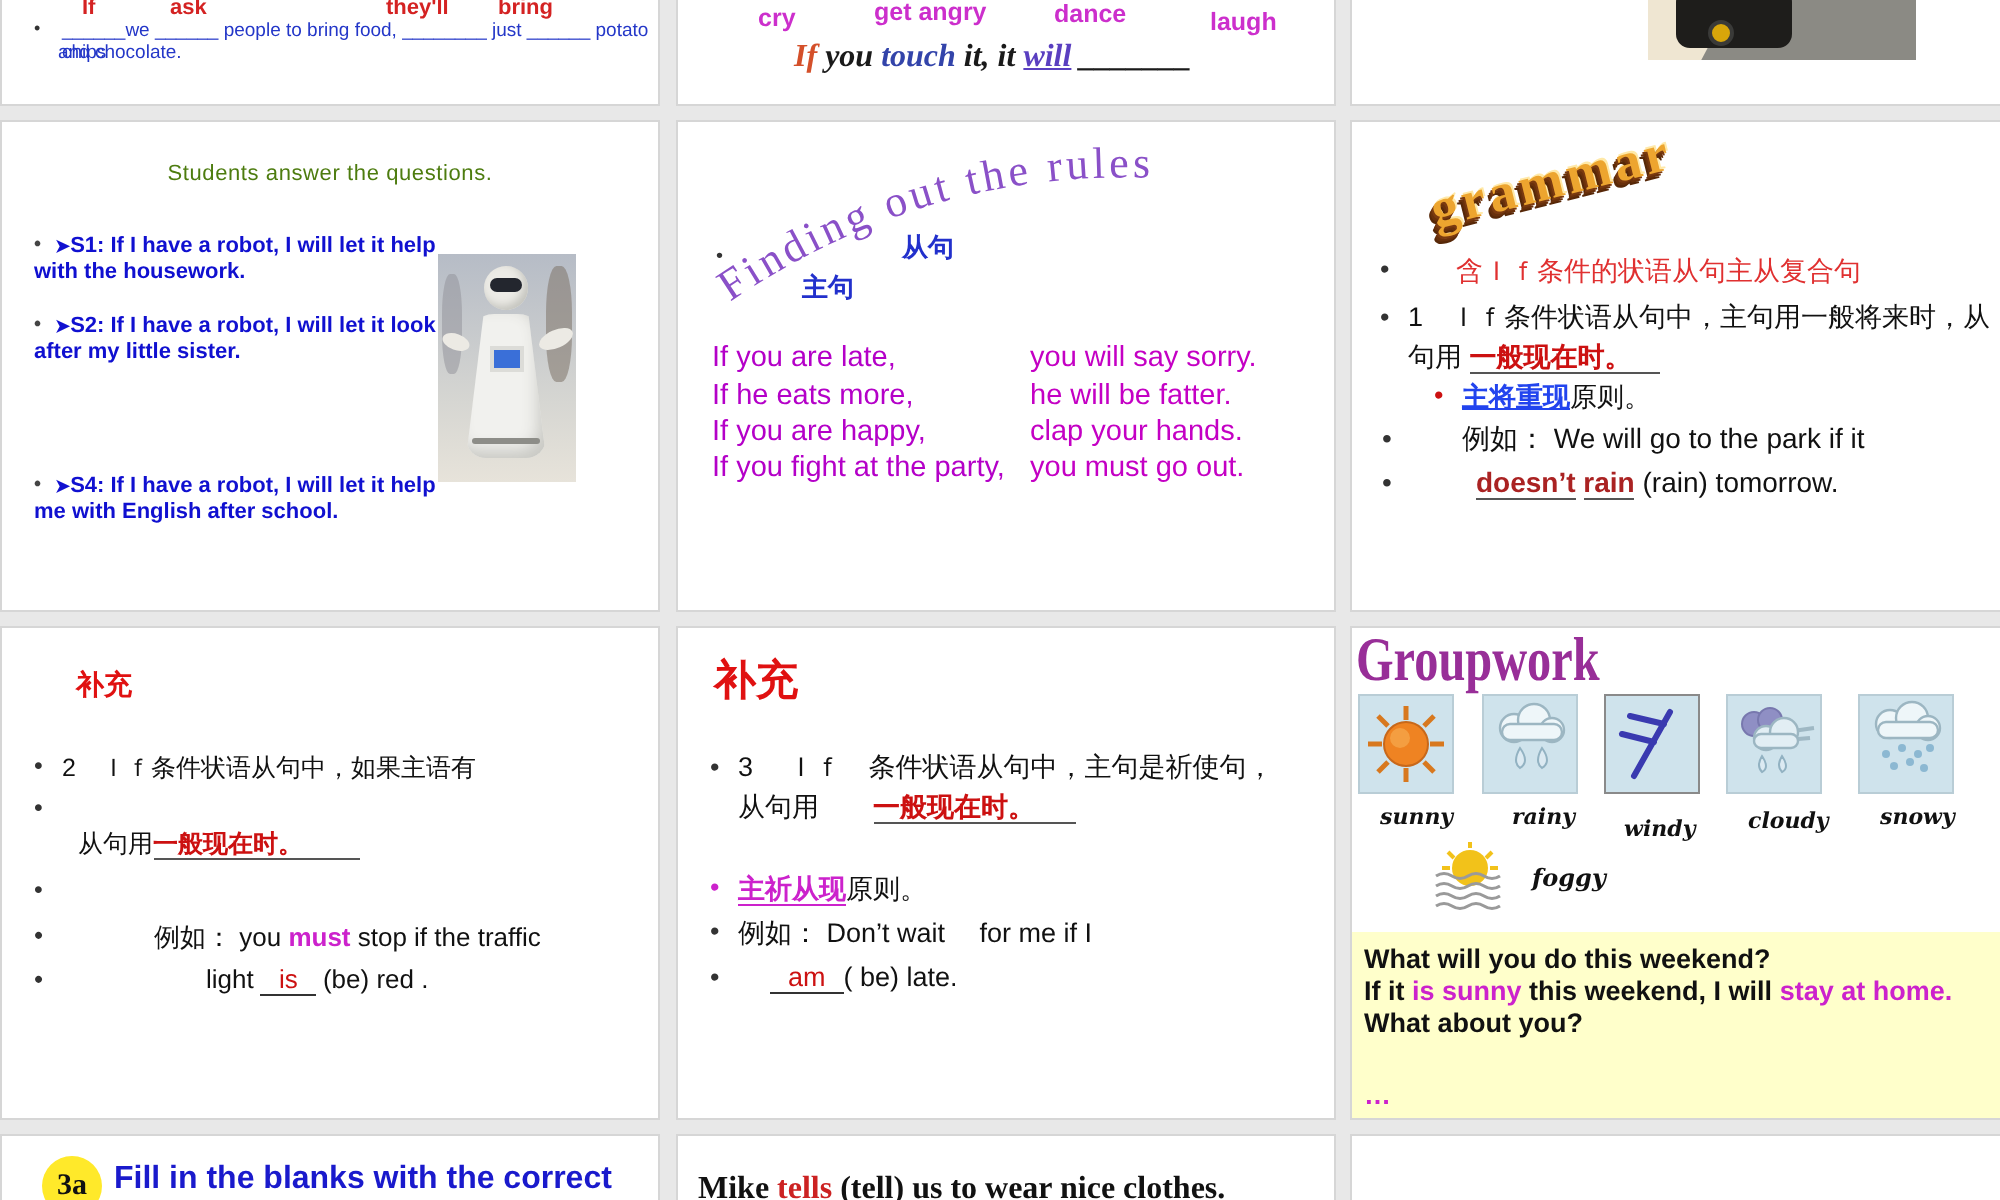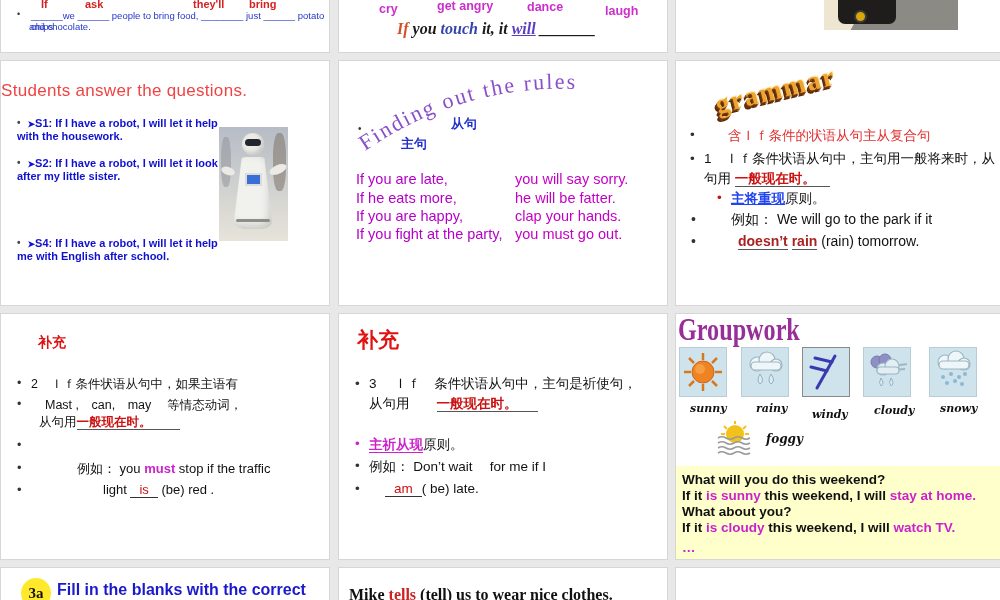--- a/index.html
+++ b/index.html
@@ -13,21 +13,21 @@
   
   .s1-hint{position:absolute;color:#d42222;font-weight:bold;font-size:11px;}
   .s1-line{position:absolute;color:#2437c8;font-size:9.5px;}
   
   .s2-word{position:absolute;color:#cc2fcc;font-weight:bold;font-size:12.5px;}
   .s2-sent{position:absolute;font-family:"Liberation Serif",serif;font-style:italic;font-weight:bold;font-size:16px;color:#1a1a1a;white-space:nowrap;}
   .s2-if{color:#d4502a;}.s2-touch{color:#3344aa;}.s2-will{color:#5a3fc0;text-decoration:underline;text-align:center;}
   
   .photo{position:absolute;overflow:hidden;}
   
-  .s4-title{position:absolute;top:20px;left:0;width:100%;text-align:left;color:#ef4444;font-size:17px;letter-spacing:.3px;}
+  .s4-title{position:absolute;top:20px;left:0;width:100%;text-align:center;color:#4d7c0f;font-size:11px;letter-spacing:.3px;}
   .s4-item{position:absolute;left:16px;width:202px;color:#1010d0;font-weight:bold;font-size:11px;line-height:1.2;}
   .s4-item .dot{color:#444;margin-right:7px;font-size:10px;vertical-align:top;}
   .arrow{font-size:9px;}
   
   .s5-label{position:absolute;color:#2230cc;font-weight:bold;font-size:13px;}
   .s5-row-l{position:absolute;left:17px;color:#b400c8;font-size:14.5px;}
   .s5-row-r{position:absolute;left:176px;color:#c400c4;font-size:14.5px;}
   
   .wordart{position:absolute;left:38px;top:14px;transform:rotate(-14deg);font-family:"Liberation Serif",serif;font-weight:bold;font-size:27px;letter-spacing:2px;color:#eda52f;
      text-shadow:-1px 1px 0 #7a3a10,-2px 2px 0 #68300c,-3px 3px 0 #572808,1px -1px 0 #ffe9a8;}
@@ -133,21 +133,21 @@
     <div class="s6-line red-text" style="left:52px;top:66px"><span class="dot" style="left:-38px">•</span><span>含Ｉｆ条件的状语从句主从复合句</span></div>
     <div class="s6-line" style="left:28px;top:88px;width:296px;line-height:1.45"><span class="dot">•</span><span>1　Ｉｆ条件状语从句中，主句用一般将来时，从句用 </span><span class="hl-red">一般现在时。</span></div>
     <div class="s6-line" style="left:55px;top:129px"><span class="dot" style="color:#cc1111">•</span> <span class="blue-u">主将重现</span><span>原则。</span></div>
     <div class="s6-line" style="left:55px;top:150px;font-size:14px"><span class="dot" style="left:-40px">•</span><span>例如： We will go to the park if it</span></div>
     <div class="s6-line" style="left:62px;top:172px;font-size:14px"><span class="dot" style="left:-47px">•</span><span class="dkred-u">doesn’t</span>  <span class="dkred-u">rain</span><span> (rain) tomorrow.</span></div>
   </div>
 
   <div class="slide r3 c1">
     <div class="s7-title" style="left:37px;top:20px;font-size:14px">补充</div>
     <div class="s78-line" style="left:30px;top:62px"><span class="dot">•</span><span>2　Ｉｆ条件状语从句中，如果主语有</span></div>
-    <div class="s78-line" style="left:44px;top:83px"><span class="dot" style="left:-28px">•</span><span>Mast ,　can,　may　 等情态动词，</span></div>
+    <div class="s78-line" style="left:44px;top:83px"><span class="dot" style="left:-28px">•</span></div>
     <div class="s78-line" style="left:38px;top:100px"><span>从句用</span><span class="hl-red" style="padding-right:28px">一般现在时。</span></div>
     <div class="s78-line" style="left:30px;top:124px">
         <span class="dot">•</span>
       </div>
     <div class="s78-line" style="left:76px;top:146px;font-size:13px"><span class="dot" style="left:-60px">•</span><span>例如： you </span><span class="magenta">must</span><span> stop if the traffic</span></div>
     <div class="s78-line" style="left:102px;top:168px;font-size:13px"><span class="dot" style="left:-86px">•</span><span>light </span><span class="blank"><span class="hlw">is</span></span><span> (be) red .</span></div>
   </div>
 
   <div class="slide r3 c2">
     <div class="s7-title" style="left:18px;top:12px;font-size:21px">补充</div>
@@ -257,21 +257,20 @@
             <path d="M2 33 q4 -2.5 8 0 t8 0 t8 0 t8 0"></path>
           </g>
         </svg>
     </div>
     <span class="wlabel" style="left:90px;top:118px;font-size:12px">foggy</span>
 
     <div class="ybox">
       <div class="yline" style="top:6px">What will you do this weekend?</div>
       <div class="yline" style="top:22px"><span> If it  </span><span class="ymag">is sunny</span><span>  this weekend, I will </span><span class="ymag">stay at home.</span></div>
       <div class="yline" style="top:38px">What about you?</div>
-      <div class="yline" style="top:54px"><span> If it </span><span class="ymag">is cloudy</span><span>  this weekend, I will </span><span class="ymag">watch TV.</span></div>
       <div class="yline ymag" style="top:74px">…</div>
     </div>
   </div>
 
   <div class="slide r4 c1">
     <div class="badge">
         <span>3a</span>
       </div>
     <div class="s10-title">Fill in the blanks with the correct</div>
   </div>

